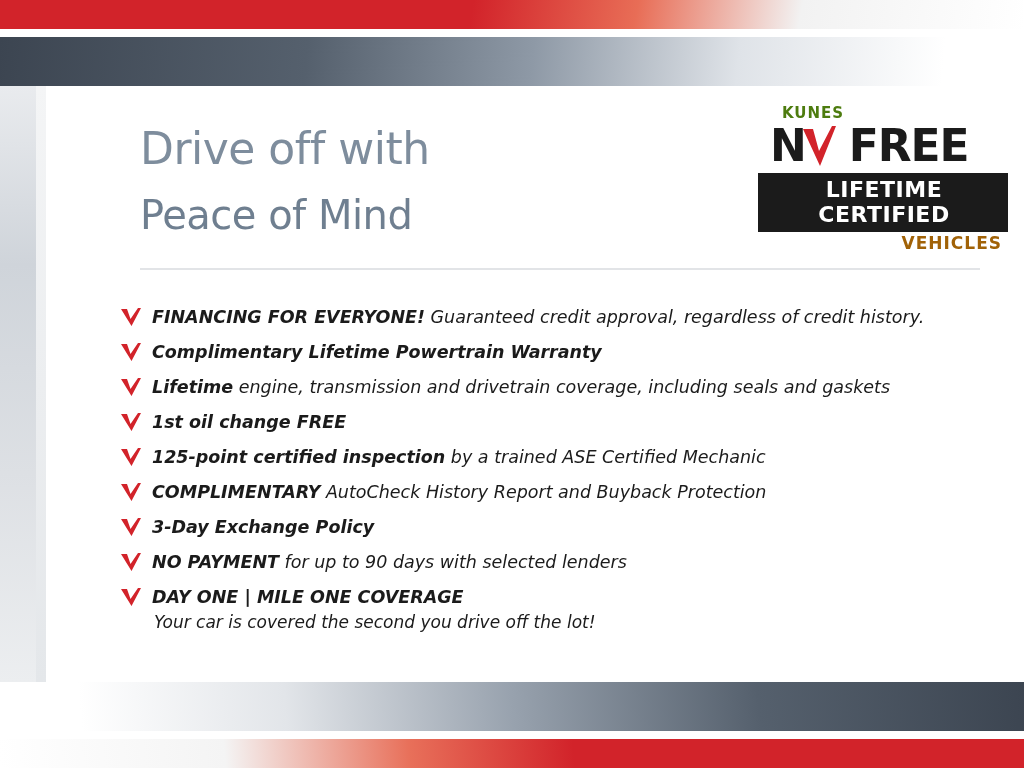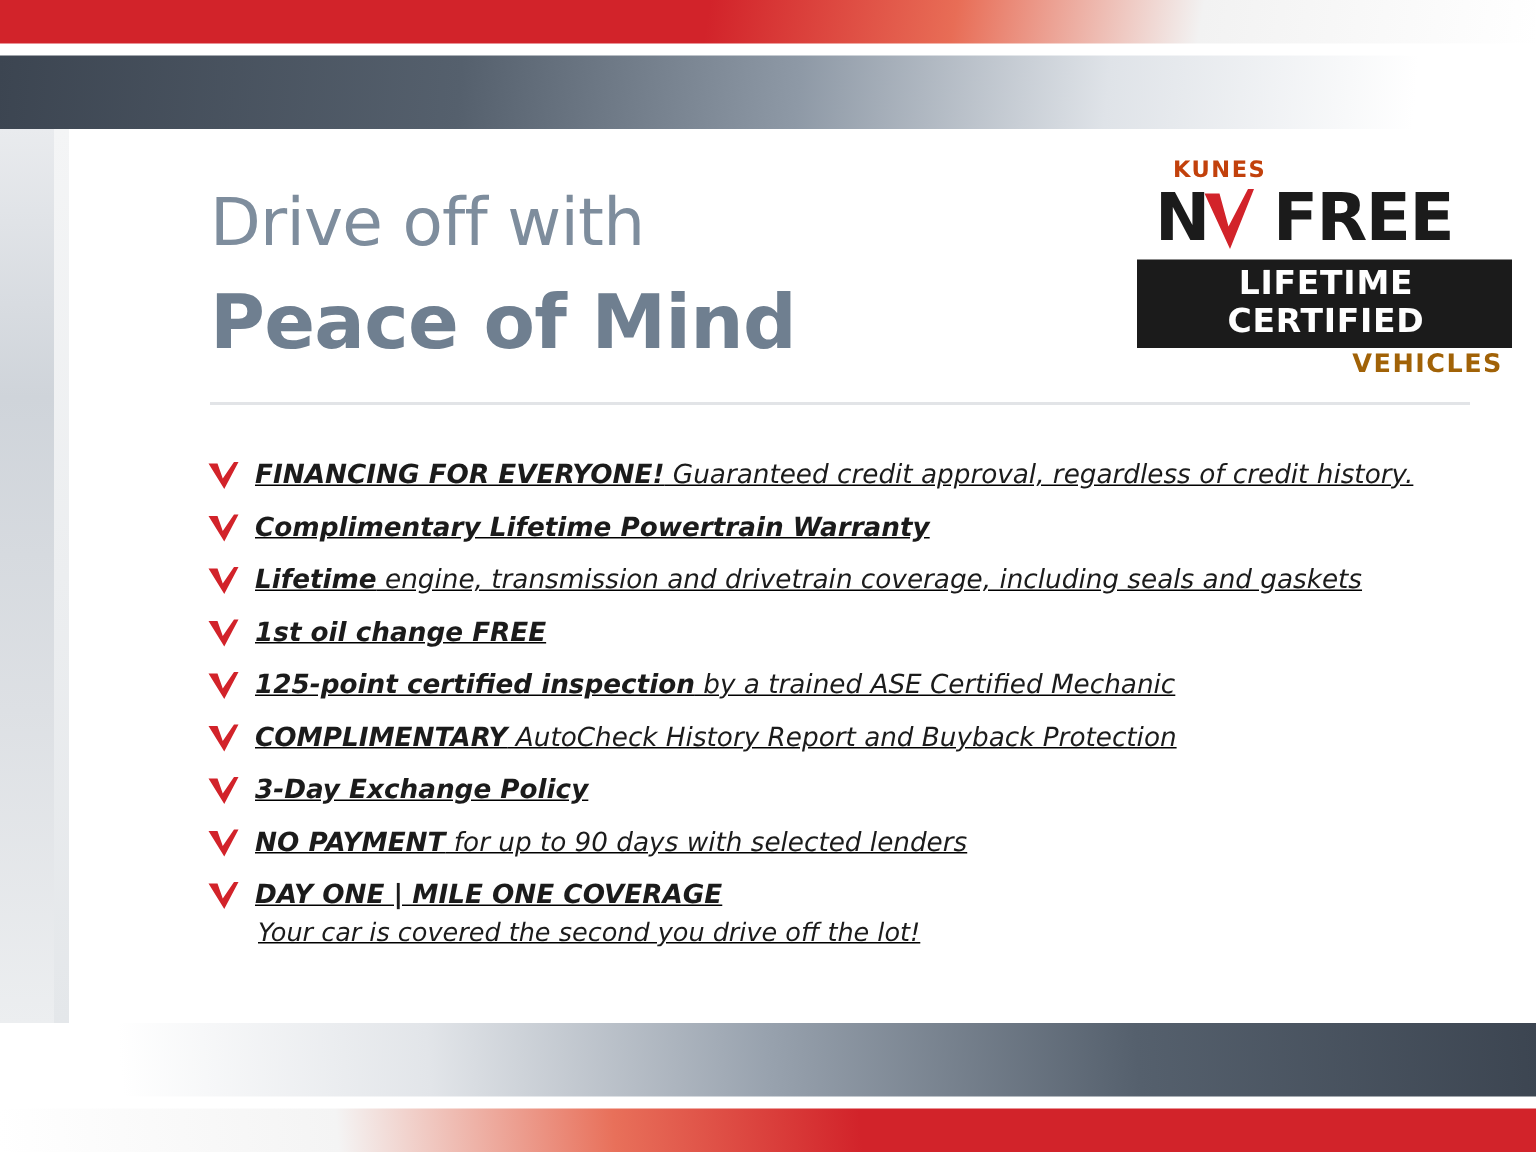--- a/index.html
+++ b/index.html
@@ -109,22 +109,22 @@
     letter-spacing: -0.5px;
   }
   .headline .line1 {
     font-size: 44px;
     font-weight: normal;
     line-height: 58px;
     color: #7e8d9d;
     font-family: "DejaVu Sans", sans-serif;
   }
   .headline .line2 {
-    font-size: 50px;
-    font-weight: bold;
+    font-size: 40px;
+    font-weight: normal;
     line-height: 66px;
     color: #6f7f90;
     margin-top: 4px;
     font-family: "DejaVu Sans", sans-serif;
   }
 
   
   .rule {
     position: absolute;
     left: 140px;
@@ -137,21 +137,21 @@
   
   .logo {
     position: absolute;
     right: 16px;
     top: 104px;
     width: 250px;
     height: 140px;
     text-align: right;
   }
   .logo-kunes {
-    color: #c2410c;
+    color: #4d7c0f;
     font-size: 15px;
     font-weight: bold;
     letter-spacing: 1px;
     font-family: "DejaVu Sans", sans-serif;
     text-align: left;
     margin-left: 24px;
     margin-bottom: 1px;
   }
   .logo-main {
     position: relative;
@@ -193,24 +193,23 @@
     letter-spacing: 1px;
     margin-top: 1px;
     font-family: "DejaVu Sans", sans-serif;
     text-align: right;
     padding-right: 6px;
   }
 
   
   .bullets {
     position: absolute;
-    left: 138px;
+    left: 120px;
     top: 306px;
     width: 820px;
-    text-decoration: underline;
   }
   .bullet {
     position: relative;
     padding-left: 32px;
     margin-bottom: 13px;
     font-size: 17.5px;
     line-height: 22px;
     color: #1b1b1b;
     font-family: "DejaVu Sans", sans-serif;
     font-style: italic;

